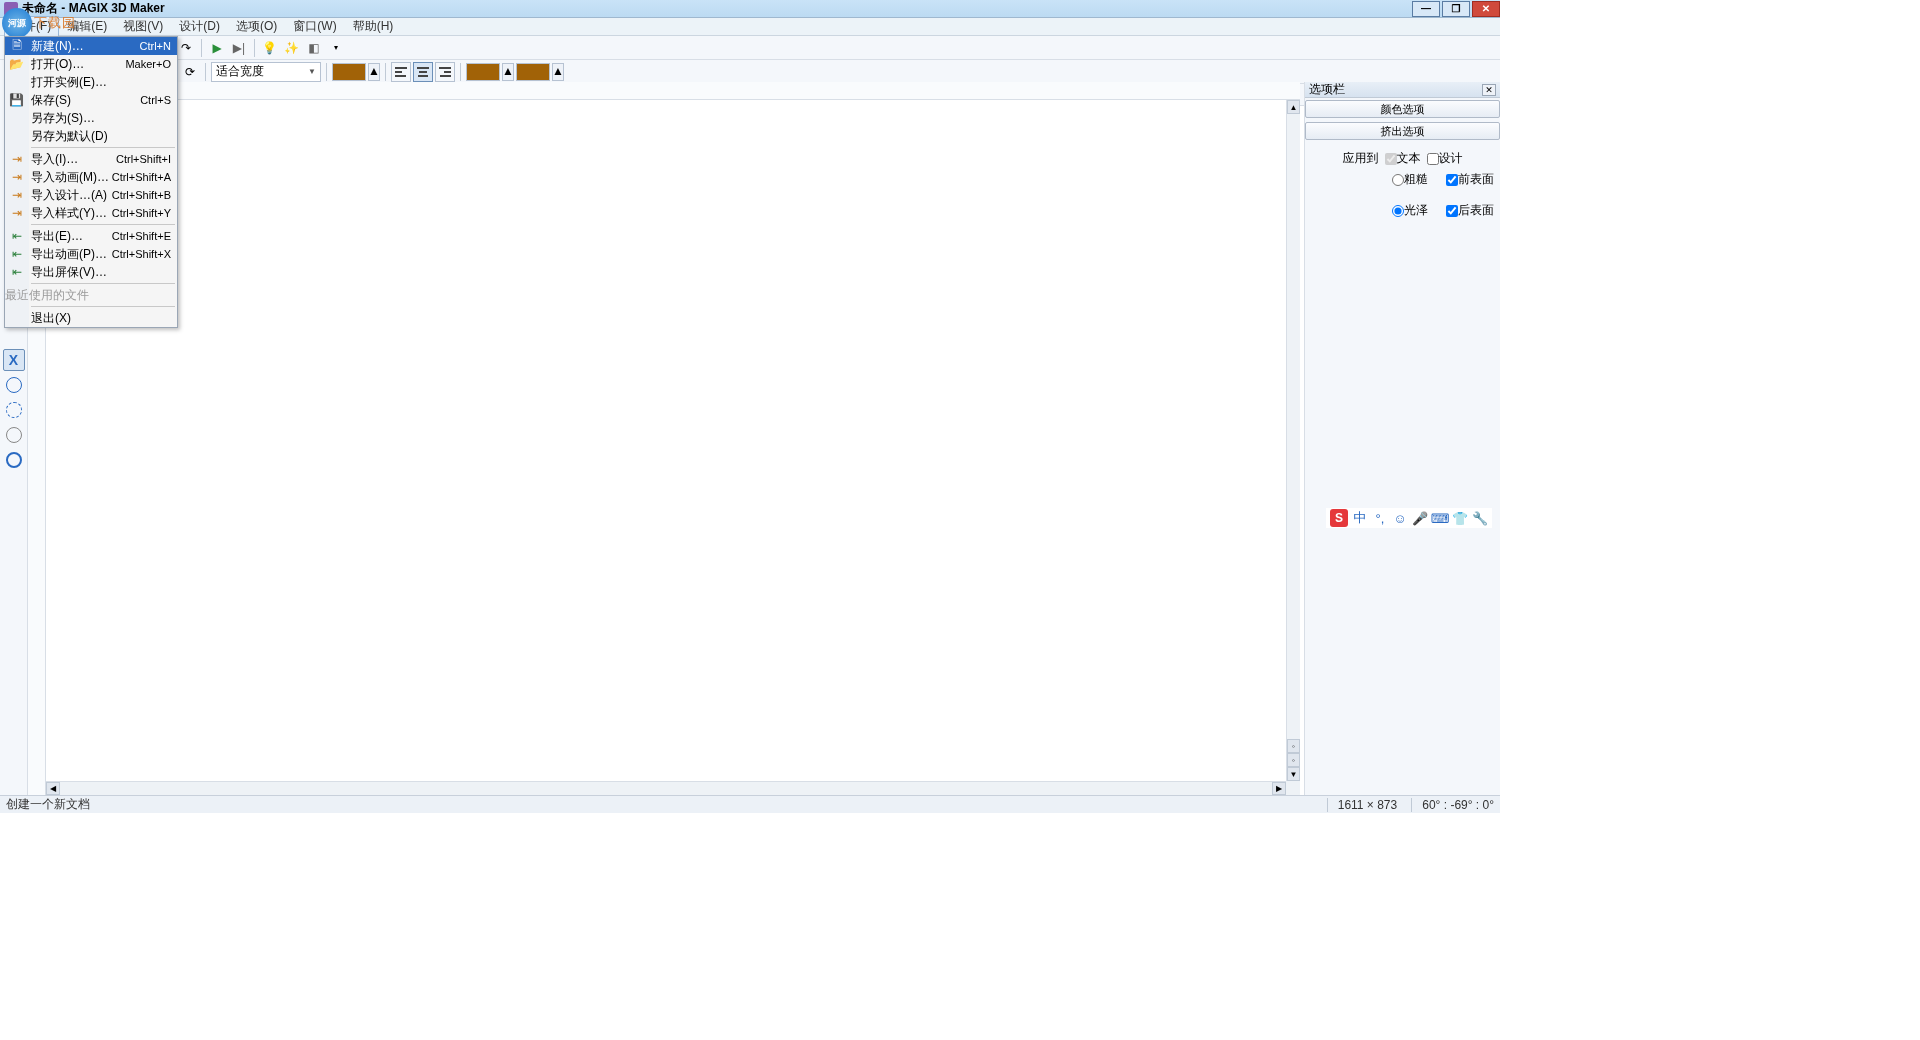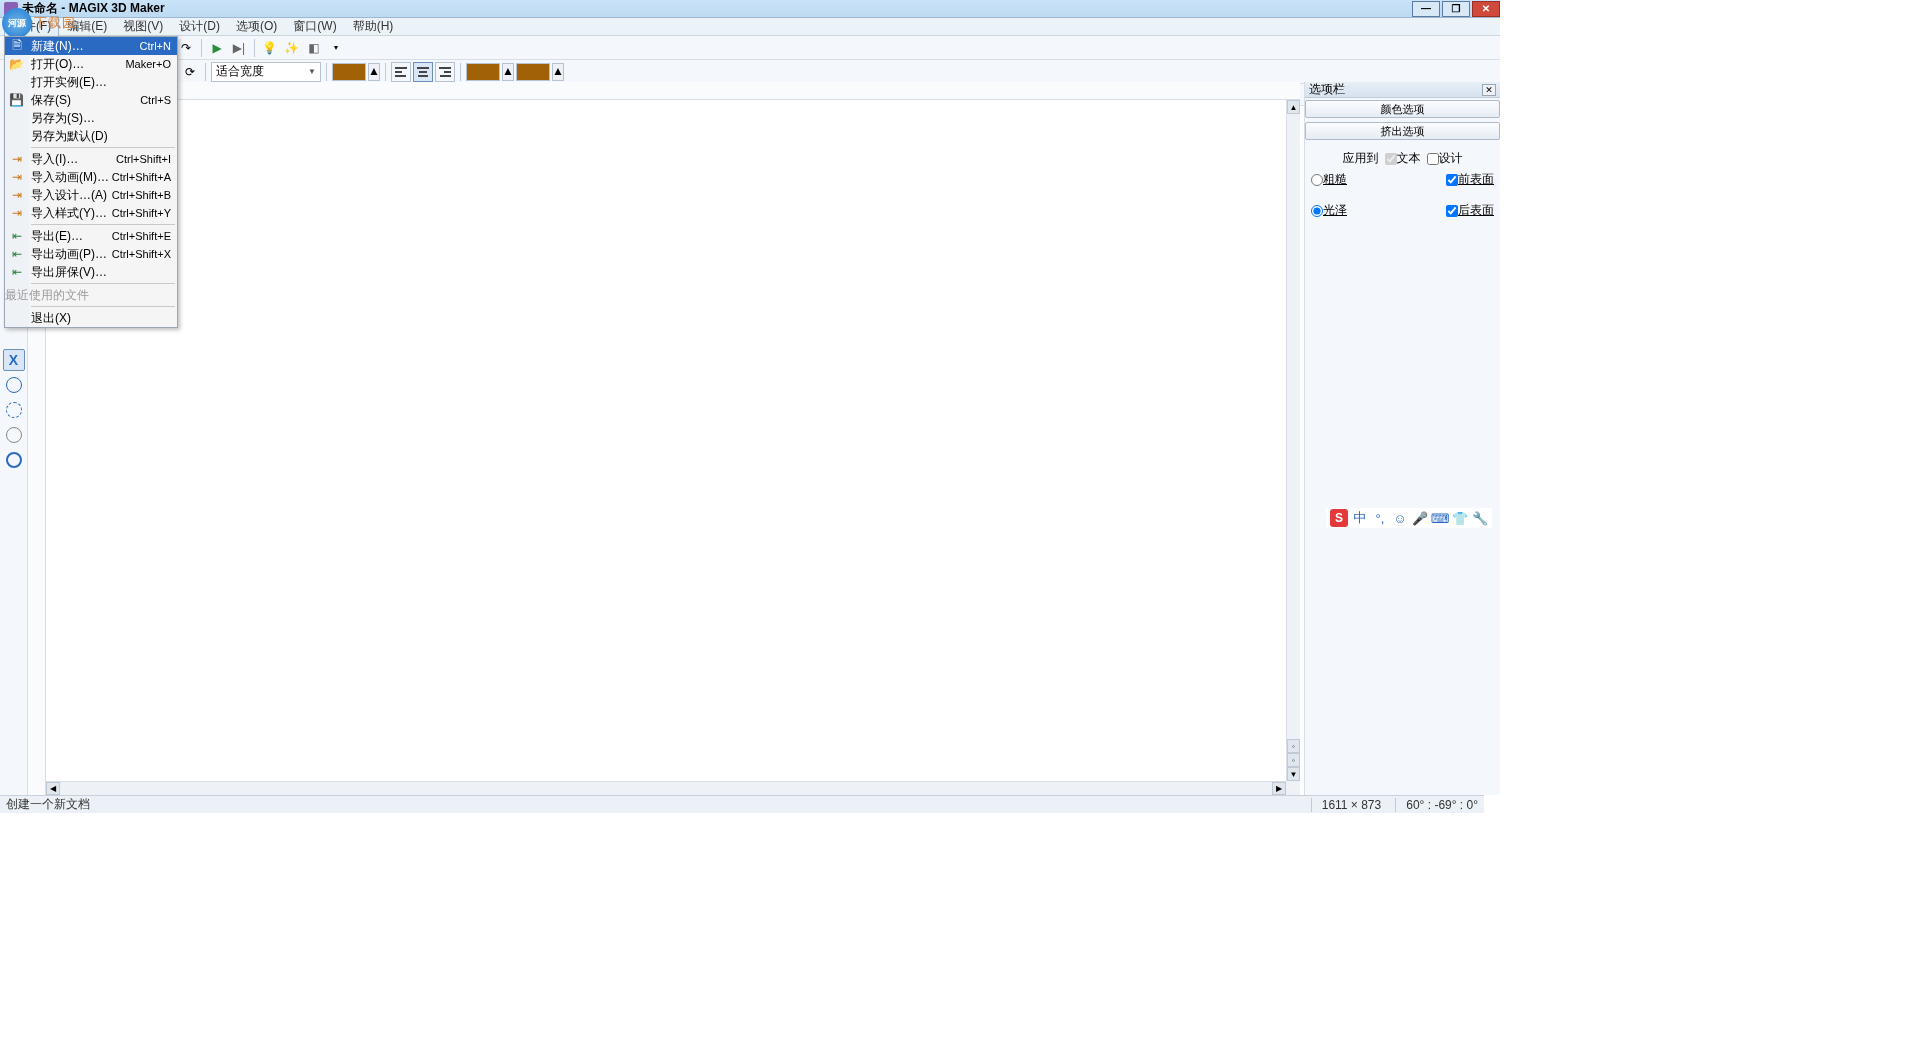--- a/index.html
+++ b/index.html
@@ -85,21 +85,21 @@
 .rp-chk{display:flex;align-items:center;gap:0;}
 .rp-chk input{width:12px;height:12px;}
 .rp-bottom-btns{padding:2px 4px 4px;}
 
 
 .ime-bar{position:absolute;right:8px;top:508px;height:20px;display:flex;align-items:center;gap:4px;background:#fff;padding:2px 4px;}
 .ime-bar .ime-s{width:18px;height:18px;background:#e5383b;color:#fff;font-weight:bold;display:flex;align-items:center;justify-content:center;border-radius:3px;font-size:12px;}
 .ime-bar .ime-i{width:16px;height:16px;display:flex;align-items:center;justify-content:center;color:#2a6ac2;font-size:13px;cursor:pointer;}
 
 
-.status-bar{position:absolute;left:0;right:16px;bottom:0;height:18px;background:#ecf1f7;border-top:1px solid #c8d0db;display:flex;align-items:center;padding:0 6px;font-size:11px;color:#333;}
+.status-bar{position:absolute;left:0;right:0;bottom:0;height:18px;background:#ecf1f7;border-top:1px solid #c8d0db;display:flex;align-items:center;padding:0 6px;font-size:11px;color:#333;}
 .status-bar .sb-right{margin-left:auto;display:flex;gap:14px;}
 .status-bar .sb-cell{border-left:1px solid #c0cad6;padding-left:10px;}
 </style>
 </head>
 <body>
 
 <div class="watermark">
   <div class="wm-circle">
       <span>河源</span>
     </div>
@@ -352,21 +352,21 @@
       <span>应用到</span>
       <label class="rp-chk">
           <input type="checkbox" checked="" disabled="" style="">
           <span>文本</span>
         </label>
       <label class="rp-chk">
           <input type="checkbox" style="">
           <span>设计</span>
         </label>
     </div>
-    <div class="rp-row" style="justify-content:space-between;gap:18px;text-decoration:underline;">
+    <div class="rp-row" style="justify-content:flex-end;gap:18px;">
       <div>
         <label class="rp-chk">
             <input type="radio" name="surf" style="">
             <span>粗糙</span>
           </label><br>
         <label class="rp-chk">
             <input type="radio" name="surf" checked="" style="">
             <span>光泽</span>
           </label>
       </div>

